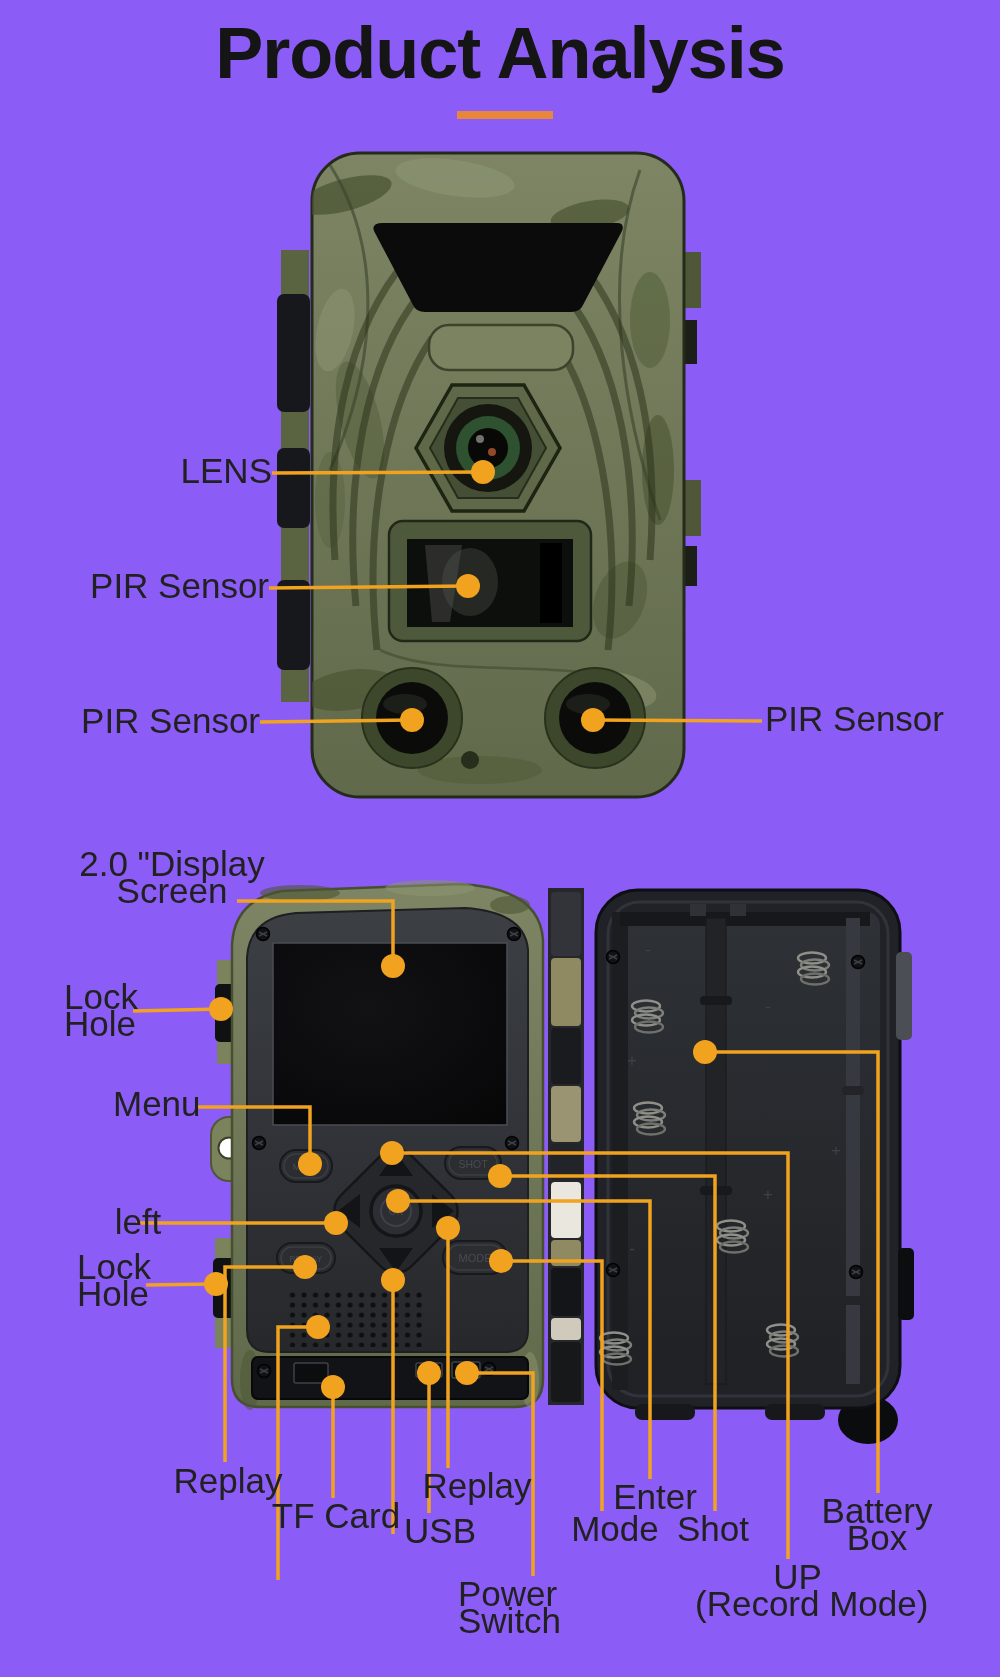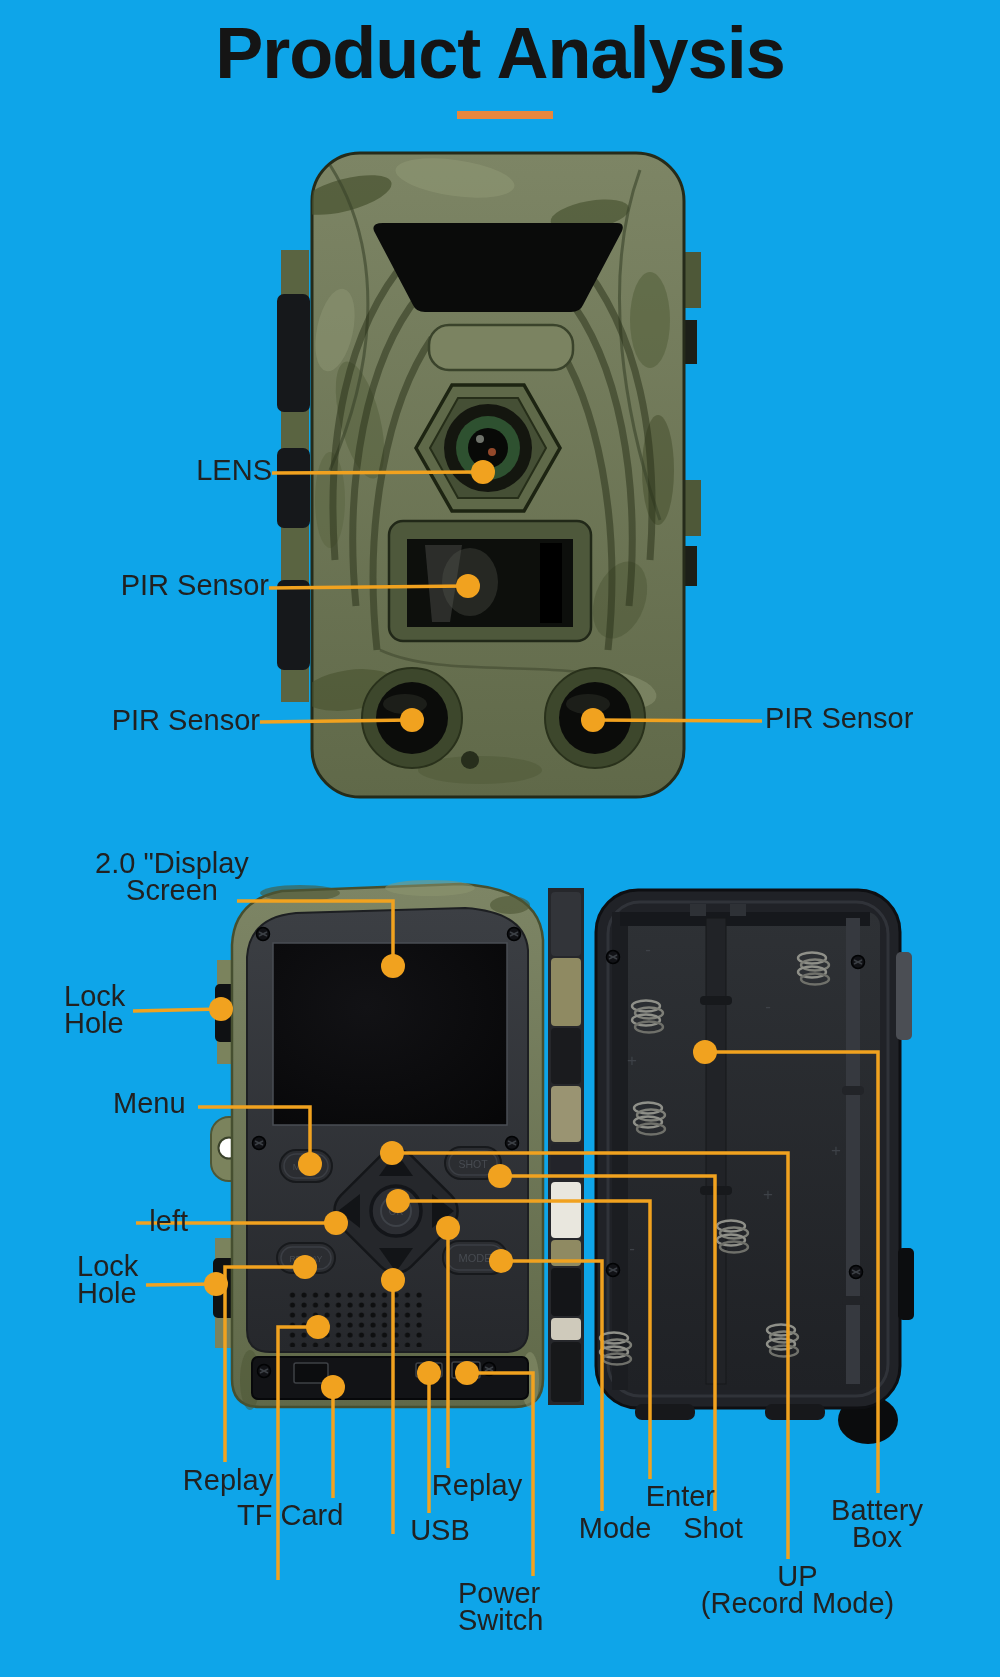--- a/index.html
+++ b/index.html
@@ -1,24 +1,24 @@
 <!DOCTYPE html>
 <html style="--accent: #e8873c; --callout: #f1a21f; --label-color: #212121;"><head>
 <meta charset="utf-8">
 <style>
   html,body{margin:0;padding:0;background:#ffffff;}
-  .page{position:relative;width:1000px;height:1677px;background:#0ea5e9;overflow:hidden;
+  .page{position:relative;width:1000px;height:1677px;background:#8b5cf6;overflow:hidden;
         font-family:"Liberation Sans",sans-serif;}
   .page-title{position:absolute;left:0;right:0;top:12px;margin:0;text-align:center;
         font-size:72px;font-weight:700;letter-spacing:-1px;color:#151515;}
   .title-underline{position:absolute;left:457px;top:111px;width:96px;height:8px;background:var(--accent,#e8873c);}
   .layer{position:absolute;left:0;top:0;width:1000px;height:1677px;}
   #callout-layer polyline{fill:none;stroke:var(--callout,#f1a21f);stroke-width:3.5;}
   #callout-layer circle.dot{fill:var(--callout,#f1a21f);}
-  .callout-label{position:absolute;font-size:29px;line-height:27px;color:var(--label-color,#212121);}
+  .callout-label{position:absolute;font-size:35px;line-height:27px;color:var(--label-color,#212121);}
   .callout-label div{white-space:nowrap;}
 </style>
 </head>
 <body>
 
 <div class="page">
 
   <h1 class="page-title">Product Analysis</h1>
   <div class="title-underline"></div>
 
@@ -318,44 +318,44 @@
         <div>2.0 "Display</div>
         <div>Screen</div>
       </div>
       <div class="callout-label" style="left: 64px; top: 983px; width: 120px; text-align: left;">
         <div>Lock</div>
         <div>Hole</div>
       </div>
       <div class="callout-label" style="left: 113px; top: 1090px; width: 120px; text-align: left;">
         <div>Menu</div>
       </div>
-      <div class="callout-label" style="left: 88px; top: 1208px; width: 100px; text-align: right;">
+      <div class="callout-label" style="left: 88px; top: 1208px; width: 100px; text-align: center;">
         <div>left</div>
       </div>
       <div class="callout-label" style="left: 77px; top: 1253px; width: 120px; text-align: left;">
         <div>Lock</div>
         <div>Hole</div>
       </div>
       <div class="callout-label" style="left: 148px; top: 1467px; width: 160px; text-align: center;">
         <div>Replay</div>
       </div>
-      <div class="callout-label" style="left: 237px; top: 1502px; width: 160px; ">
+      <div class="callout-label" style="left: 256px; top: 1502px; width: 160px; text-align: center;">
         <div>TF Card</div>
       </div>
       <div class="callout-label" style="left: 380px; top: 1517px; width: 120px; text-align: center;">
         <div>USB</div>
       </div>
       <div class="callout-label" style="left: 417px; top: 1472px; width: 120px; text-align: center;">
         <div>Replay</div>
       </div>
       <div class="callout-label" style="left: 458px; top: 1580px; width: 120px; text-align: left;">
         <div>Power</div>
         <div>Switch</div>
       </div>
-      <div class="callout-label" style="left: 595px; top: 1483px; width: 120px; text-align: right;">
+      <div class="callout-label" style="left: 595px; top: 1483px; width: 120px; text-align: center;">
         <div>Enter</div>
       </div>
       <div class="callout-label" style="left: 555px; top: 1515px; width: 120px; text-align: center;">
         <div>Mode</div>
       </div>
       <div class="callout-label" style="left: 653px; top: 1515px; width: 120px; text-align: center;">
         <div>Shot</div>
       </div>
       <div class="callout-label" style="left: 695px; top: 1563px; width: 205px; text-align: center;">
         <div>UP</div>

